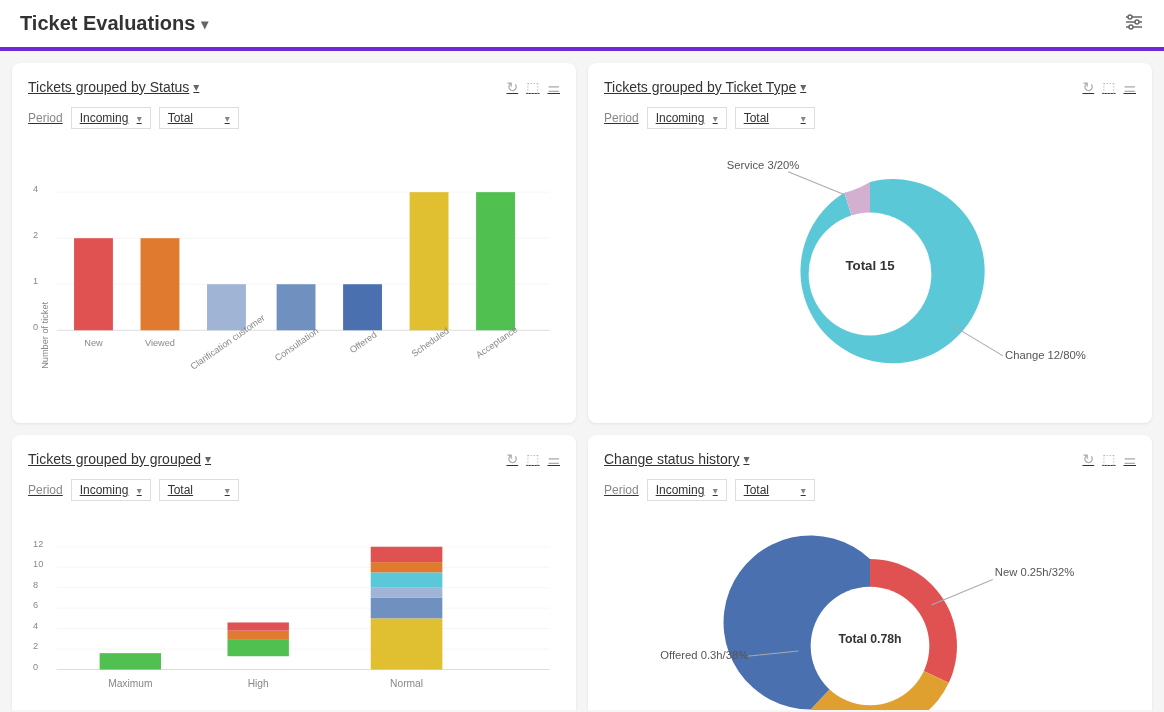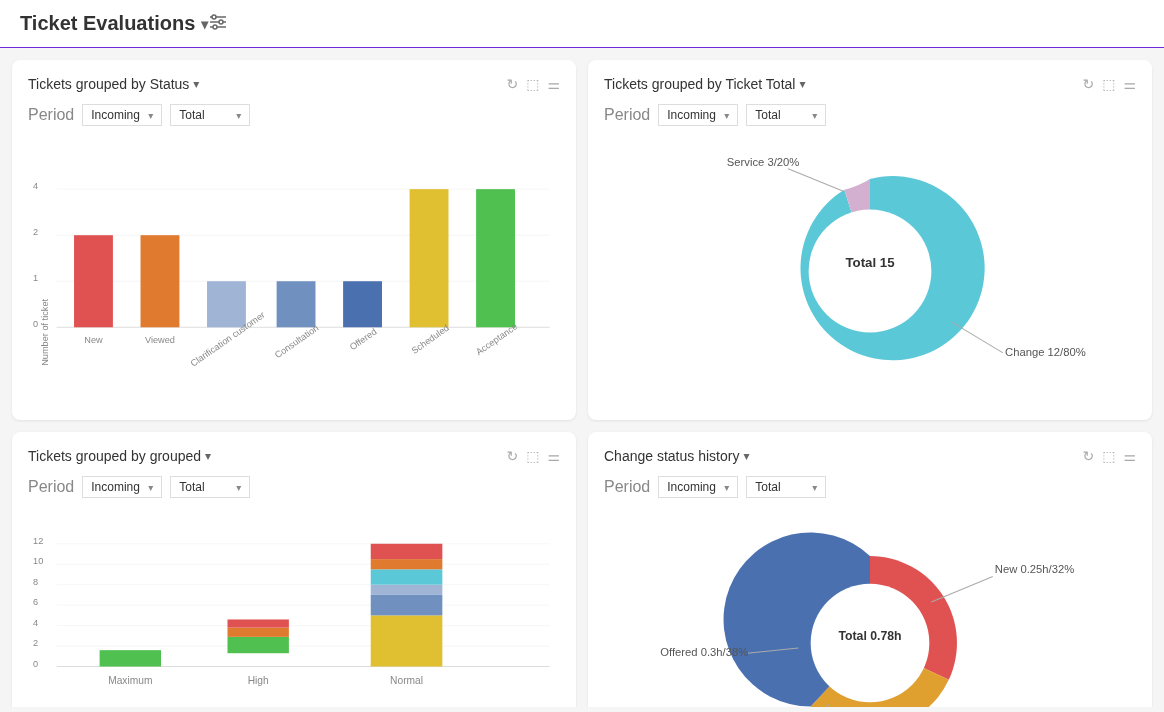--- a/index.html
+++ b/index.html
@@ -1,34 +1,34 @@
 <!DOCTYPE html>
 <html><head>
   <meta charset="utf-8">
   <style>
     * { box-sizing: border-box; margin: 0; padding: 0; }
     body { font-family: -apple-system, BlinkMacSystemFont, 'Segoe UI', sans-serif; background: #f5f5f5; color: #333; font-size: 13px; }
     
-    .header { display: flex; align-items: center; padding: 12px 20px; background: #fff; border-bottom: 1px solid #6d28d9; }
+    .header { display: flex; align-items: center; justify-content: space-between; padding: 12px 20px; background: #fff; border-bottom: 4px solid #6d28d9; }
     .header-title { font-size: 20px; font-weight: 600; display: flex; align-items: center; gap: 6px; }
     .header-title .chevron { font-size: 14px; color: #666; }
     .header-icon { color: #666; cursor: pointer; }
     
     .dashboard { display: grid; grid-template-columns: 1fr 1fr; grid-template-rows: 1fr 1fr; gap: 12px; padding: 12px; height: calc(100vh - 53px); }
     
-    .card { background: #fff; border-radius: 8px; padding: 16px; display: flex; flex-direction: column; box-shadow: 0 1px 3px rgba(0,0,0,0.08); }
+    .card { background: #fff; border-radius: 8px; padding: 16px; display: flex; flex-direction: column; box-shadow: 0 1px 3px rgba(0,0,0,0.08); text-decoration: underline; }
     
     .card-header { display: flex; align-items: center; justify-content: space-between; margin-bottom: 12px; }
     .card-title { font-size: 14px; font-weight: 500; display: flex; align-items: center; gap: 4px; }
     .card-title .chevron { font-size: 12px; color: #666; }
     .card-actions { display: flex; gap: 8px; color: #aaa; }
     .card-actions span { cursor: pointer; font-size: 14px; }
     
     .filter-row { display: flex; align-items: center; gap: 8px; margin-bottom: 12px; }
-    .filter-label { color: #888; font-size: 16px; }
+    .filter-label { color: #888; font-size: 12px; }
     .filter-select { display: flex; align-items: center; gap: 4px; border: 1px solid #ddd; border-radius: 0; padding: 3px 8px; font-size: 12px; color: #333; background: #fff; cursor: pointer; min-width: 80px; }
     .filter-select .arrow { color: #888; font-size: 10px; margin-left: auto; }
     
     .chart-area { flex: 1; position: relative; }
   </style>
 </head>
 <body>
 
 <div class="header">
   <div class="header-title">
@@ -106,21 +106,21 @@
 
         <rect x="438" y="20" width="38" height="135" fill="#50c050"></rect>
         <text x="457" y="170" font-size="9" fill="#888" text-anchor="middle" transform="rotate(-35, 457, 165)">Acceptance</text>
       </svg>
     </div>
   </div>
 
   <div class="card">
     <div class="card-header">
       <div class="card-title">
-        <span>Tickets grouped  by Ticket Total</span>
+        <span>Tickets grouped  by Ticket Type</span>
         <span class="chevron">▾</span>
       </div>
       <div class="card-actions">
         <span>↻</span>
         <span>⬚</span>
         <span>⚌</span>
       </div>
     </div>
     <div class="filter-row">
       <span class="filter-label">Period</span>

